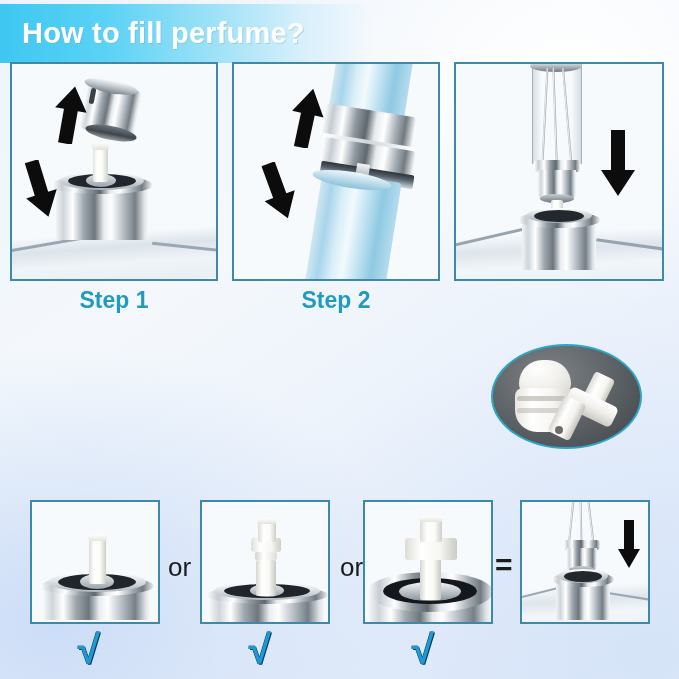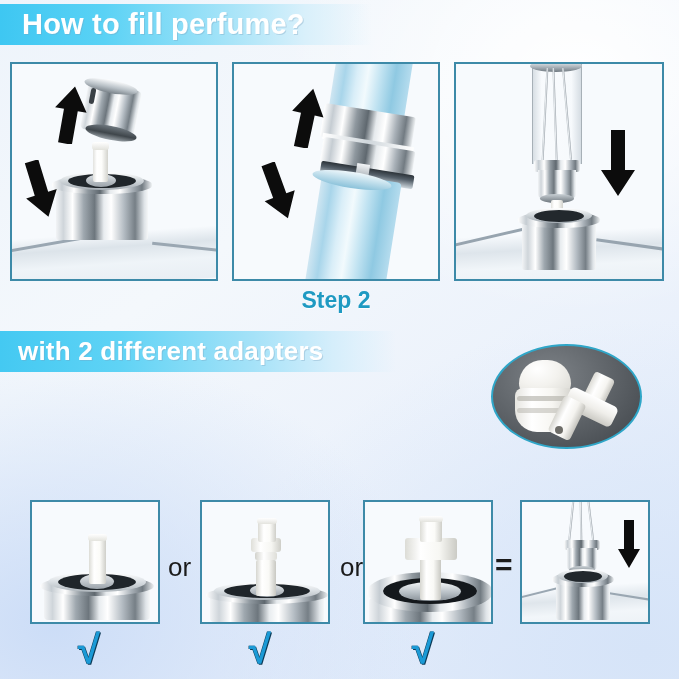--- a/index.html
+++ b/index.html
@@ -31,21 +31,21 @@
     color: #ffffff;
     font-weight: bold;
     letter-spacing: 0.2px;
     text-shadow: 1px 1px 0 rgba(120,160,190,0.35);
     white-space: nowrap;
   }
   #title-banner {
     left: 0;
     top: 4px;
     width: 372px;
-    height: 41px;
+    height: 59px;
     padding-left: 22px;
     box-sizing: border-box;
     font-size: 29px;
     background: linear-gradient(to right, #3ec7f2 0%, #5ad2f5 28%, #a8e4f8 62%, #d9f0fb 82%, rgba(235,247,253,0) 100%);
   }
   #adapters-banner {
     left: 0;
     top: 331px;
     width: 396px;
     height: 41px;
@@ -283,23 +283,23 @@
       <div class="dark-slot" style="left:78px; top:146px; width:50px; height:12px; background:#22282d;"></div>
 
       <div class="arrow" style="left:142px; top:66px;">
         <svg width="42" height="66" viewBox="0 0 42 66">
           <polygon points="20,66 3,40 13,40 13,0 27,0 27,40 37,40" fill="#0c0c0c"></polygon>
         </svg>
       </div>
     </div>
   </div>
 
+  <div class="step-label" style="left:10px; top:287px; width:208px;">Step 1</div>
   <div class="step-label" style="left:232px; top:287px; width:208px;">Step 2</div>
 
-  <div class="banner" id="adapters-banner">with 2 different adapters</div>
 
   <div id="adapter-oval">
 
     <div class="adapter-piece" style="left:26px; top:14px; width:52px; height:36px; border-radius:26px 26px 14px 14px;
                 background:radial-gradient(ellipse at 35% 25%, #ffffff 0%, #f3f2ee 45%, #d8d7d1 100%);"></div>
     <div class="adapter-piece" style="left:22px; top:42px; width:60px; height:44px; border-radius:8px 8px 22px 22px;
                 background:linear-gradient(to right,#e6e5e0 0%,#ffffff 28%,#f7f6f2 62%,#cfcec8 100%);"></div>
     <div class="adapter-piece" style="left:24px; top:50px; width:56px; height:5px;
                 background:rgba(180,178,170,0.65); border-radius:3px;"></div>
     <div class="adapter-piece" style="left:24px; top:62px; width:56px; height:5px;

